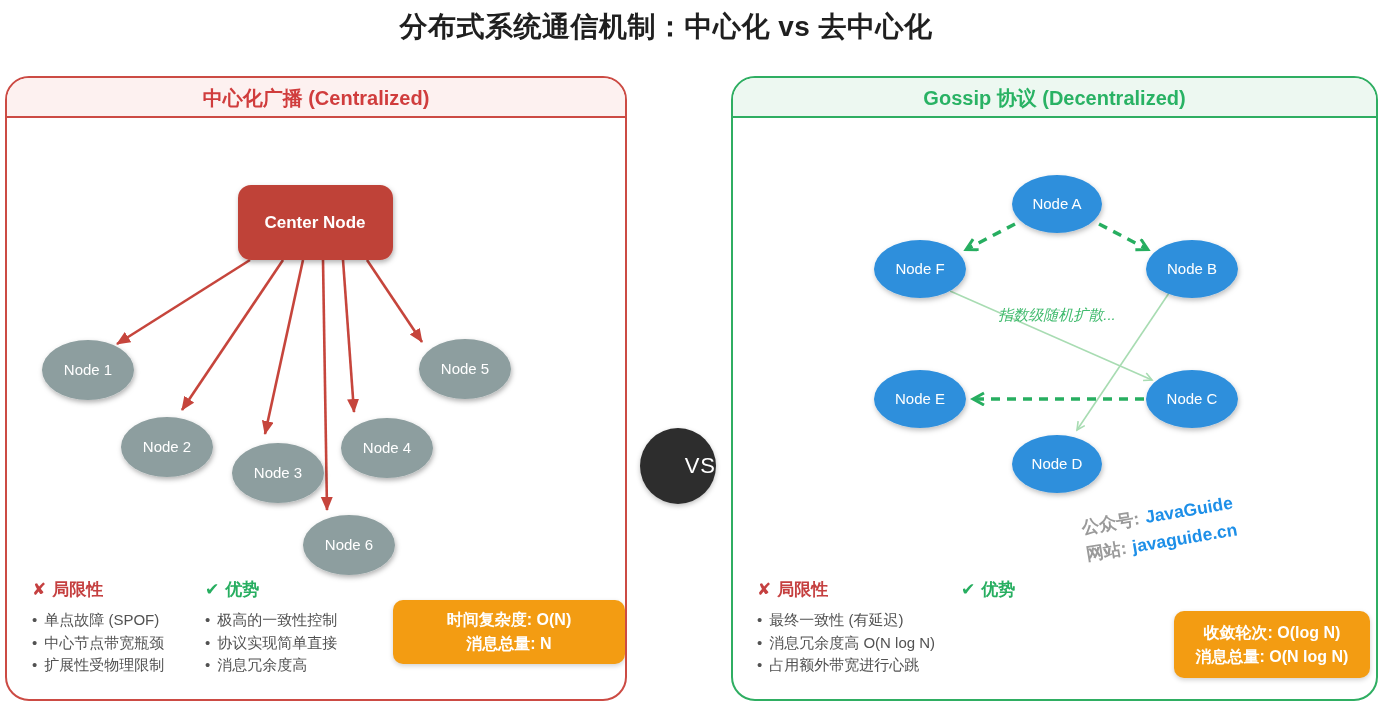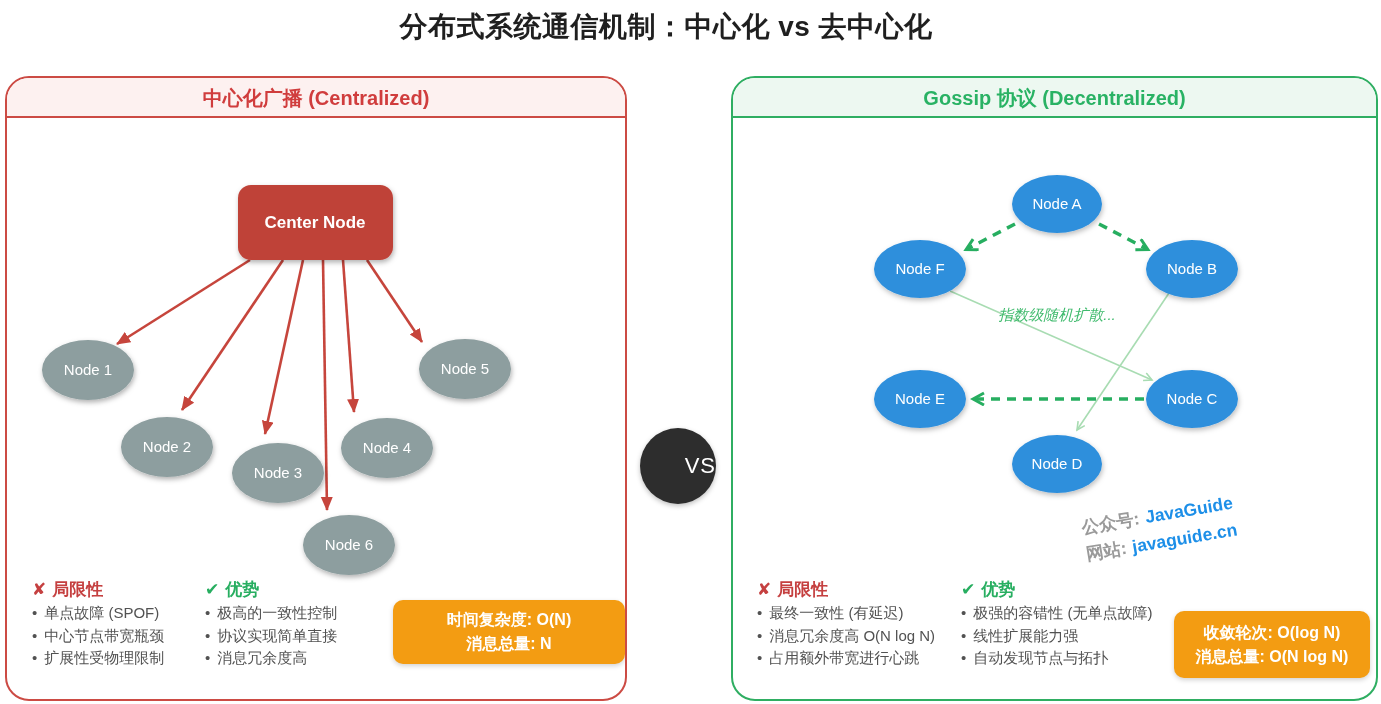--- a/index.html
+++ b/index.html
@@ -36,21 +36,21 @@
   svg.diagram{position:absolute;top:0;left:0;}
   svg text{font-family:"Liberation Sans","DejaVu Sans",sans-serif;}
   .node-label{fill:#ffffff;font-size:15px;}
   .center-label{fill:#ffffff;font-size:17px;font-weight:bold;}
   .spread-label{fill:#41bb6e;font-size:15px;font-style:italic;}
   .section{position:absolute;top:500px;}
   .sec-head{font-size:17px;font-weight:bold;white-space:nowrap;}
   .sec-head.red{color:#c54040;}
   .sec-head.green{color:var(--green-arrow);}
   .sec-head .sec-icon{margin-right:6px;}
-  .section ul{list-style:none;margin-top:1px;}
+  .section ul{list-style:none;margin-top:8px;}
   .section li{
     font-size:15px;line-height:22.5px;color:var(--body-text);white-space:nowrap;
   }
   .section li::before{content:"•";margin-right:7px;color:var(--body-text);}
   .badge{
     position:absolute;background:var(--orange-badge);border-radius:10px;
     color:#fff;font-weight:bold;font-size:16px;text-align:center;
     display:flex;flex-direction:column;justify-content:center;line-height:24px;
     box-shadow:0 2px 5px rgba(0,0,0,.18);
   }
@@ -209,24 +209,19 @@
       <li>最终一致性 (有延迟)</li>
       <li>消息冗余度高 O(N log N)</li>
       <li>占用额外带宽进行心跳</li>
     </ul>
   </div>
 
   <div class="section" style="left:228px">
     <div class="sec-head green">
       <span class="sec-icon">✔</span><span>优势</span>
     </div>
-    <ul>
-      <li>极强的容错性 (无单点故障)</li>
-      <li>线性扩展能力强</li>
-      <li>自动发现节点与拓扑</li>
-    </ul>
   </div>
 
   <div class="badge right-badge">
     <div>收敛轮次: O(log N)</div>
     <div>消息总量: O(N log N)</div>
   </div>
 </div>
 
 </body></html>

